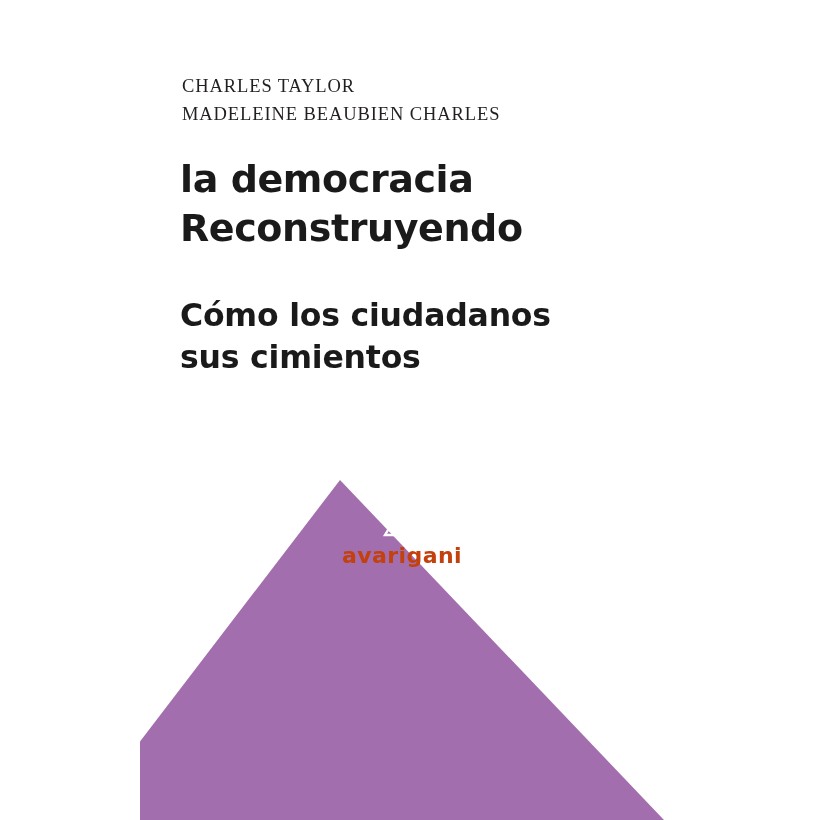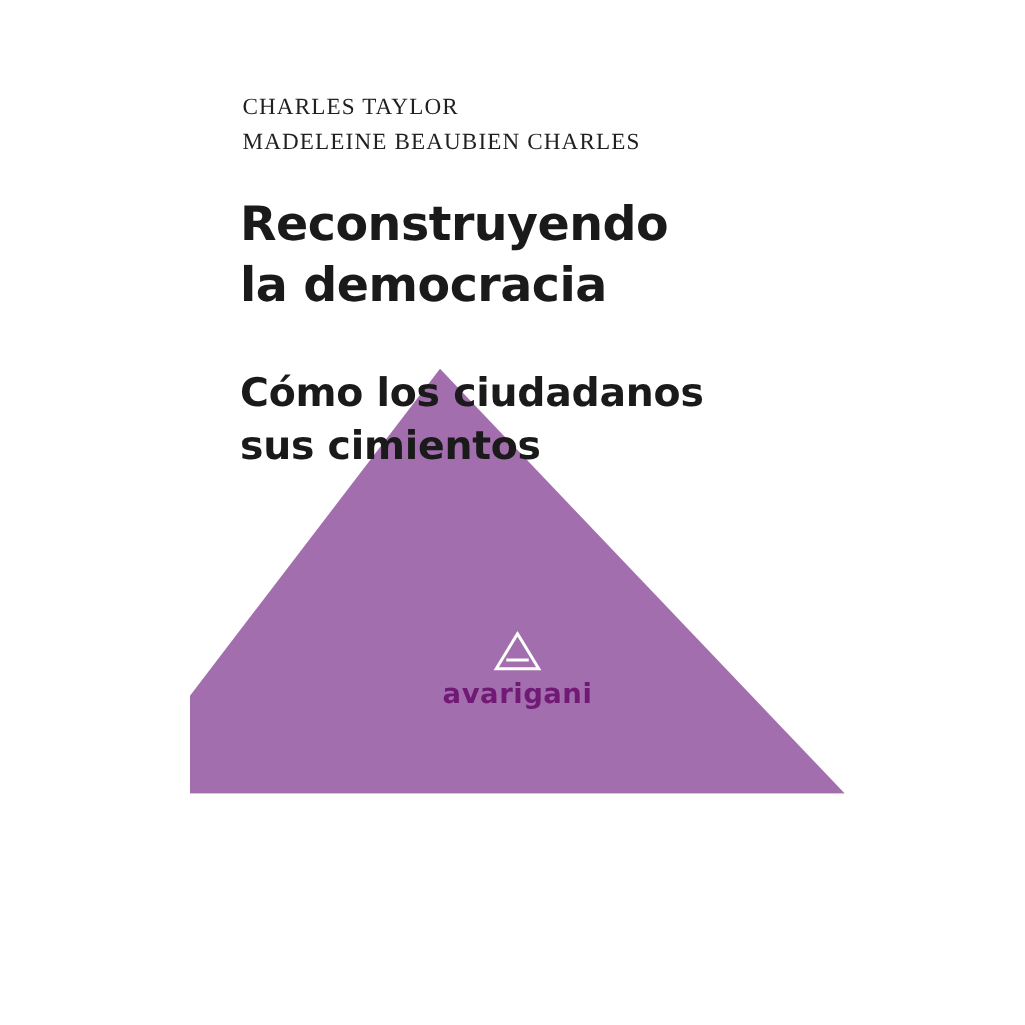--- a/index.html
+++ b/index.html
@@ -15,24 +15,24 @@
   }
   #page {
     position: relative;
     width: 820px;
     height: 820px;
     background: #ffffff;
   }
   
   #cover {
     position: absolute;
-    left: 152px;
+    left: 140px;
     top: 0px;
     width: 524px;
-    height: 635px;
+    height: 820px;
     background: #ffffff;
     overflow: hidden;
   }
   
   #triangle {
     position: absolute;
     left: 0;
     bottom: 0;
     width: 524px;
     height: 340px;
@@ -102,21 +102,21 @@
   .publisher-mark {
     width: 40px;
     height: 32px;
     margin: 0 auto 6px auto;
     display: block;
   }
   .publisher-name {
     font-family: "DejaVu Sans", sans-serif;
     font-weight: bold;
     font-size: 22px;
-    color: #701a75;
+    color: #c2410c;
     letter-spacing: 0.4px;
   }
 </style>
 </head>
 <body>
 
 <div id="page">
 
   <div id="cover">
 
@@ -126,22 +126,22 @@
       </svg>
     </div>
 
     <div class="authors">
       <div class="author-line">CHARLES TAYLOR</div>
       <div class="author-line">MADELEINE BEAUBIEN CHARLES</div>
     </div>
 
     <div class="title-block">
       <div class="main-title">
+        <div>la democracia</div>
         <div>Reconstruyendo</div>
-        <div>la democracia</div>
       </div>
       <div class="subtitle">
         <div>Cómo los ciudadanos</div>
         <div>sus cimientos</div>
       </div>
     </div>
 
 
     <div class="publisher">
       <svg class="publisher-mark" viewBox="0 0 40 32" aria-hidden="true">

